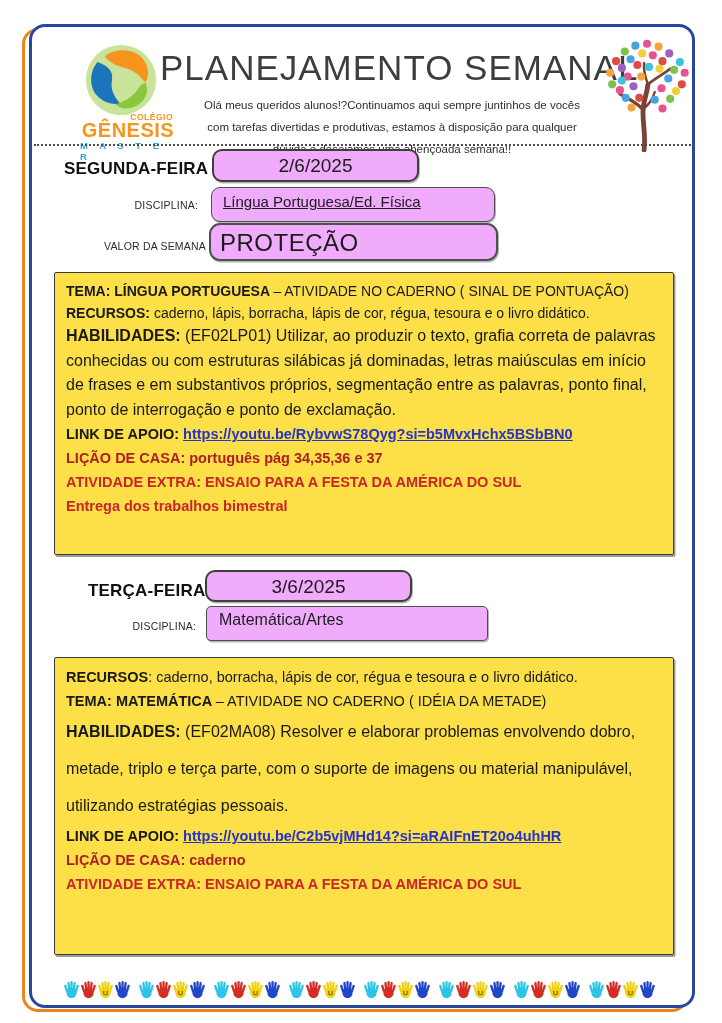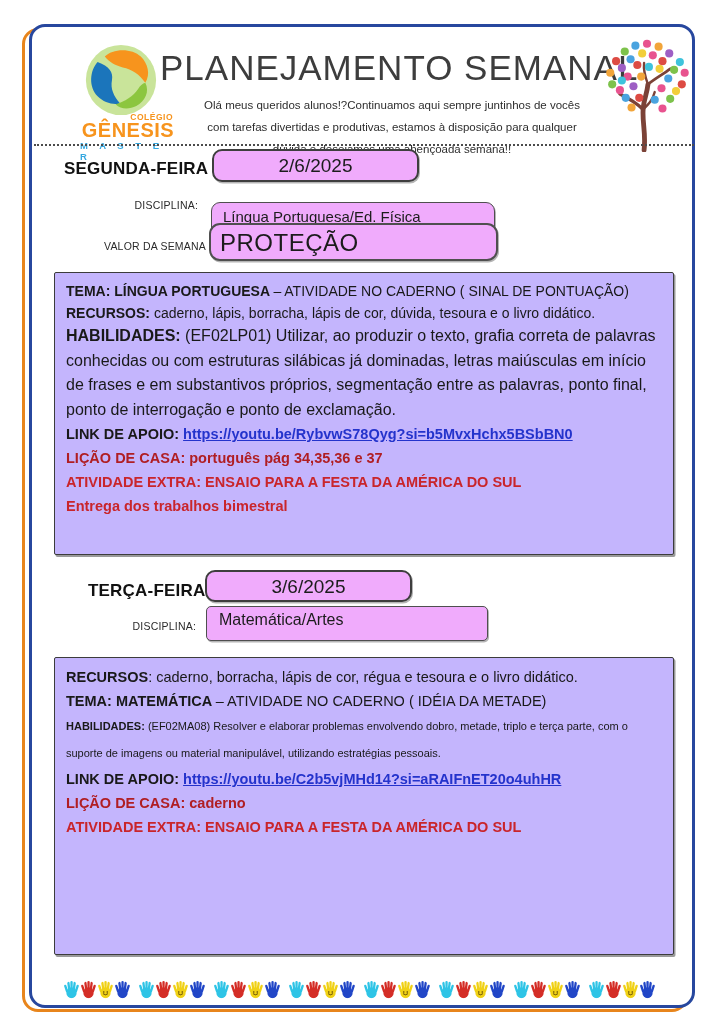--- a/index.html
+++ b/index.html
@@ -24,35 +24,35 @@
   .d2-label{left:88px;top:581px;}
   .fieldbox{box-sizing:border-box;background:#f0abfc;box-shadow:1px 1.5px 0 #b5b5b5;}
   .d1-date{left:212px;top:149px;width:207px;height:33px;border:2.5px solid #3e3e3e;border-radius:10px;
            text-align:center;font-size:19px;color:#1c1c1c;line-height:29px;}
   .d2-date{left:205px;top:570px;width:207px;height:32px;border:2px solid #3e3e3e;border-radius:10px;
            text-align:center;font-size:19px;color:#1c1c1c;line-height:29px;}
   .smalllabel{font-size:10.5px;color:#2b2b2b;letter-spacing:.2px;}
   .d1-disc-label{left:100px;top:199px;width:98px;text-align:right;}
   .d1-valor-label{left:92px;top:240px;width:114px;text-align:right;}
   .d2-disc-label{left:96px;top:620px;width:100px;text-align:right;}
-  .d1-disc-box{left:211px;top:202px;width:284px;height:35px;border:1.5px solid #4f4f4f;border-radius:9px;
-               font-size:15px;color:#1c1c1c;padding:5px 12px 0 11px;}
+  .d1-disc-box{left:211px;top:187px;width:284px;height:35px;border:1.5px solid #4f4f4f;border-radius:9px;
+               font-size:15px;color:#1c1c1c;padding:5px 12px 0 11px;text-decoration:underline;}
   .d1-valor-box{left:209px;top:223px;width:289px;height:38px;border:2px solid #4f4f4f;border-radius:11px;
                font-size:24px;color:#1c1c1c;padding:4px 0 0 9px;letter-spacing:.5px;}
   .d2-disc-box{left:206px;top:606px;width:282px;height:35px;border:1.5px solid #4f4f4f;border-radius:5px;
                font-size:16px;color:#1c1c1c;padding:4px 0 8px 12px;}
   
-  .cbox{box-sizing:border-box;border:1.5px solid #3c3c3c;border-radius:2px;background:#c4b5fd;
+  .cbox{box-sizing:border-box;border:1.5px solid #3c3c3c;border-radius:2px;background:#fde047;
         box-shadow:1.5px 2px 0 #9a9a9a;padding:7px 11px;}
   .cbox1{left:54px;top:272px;width:620px;height:283px;}
   .cbox2{left:54px;top:657px;width:620px;height:298px;}
   .ln{font-size:14px;line-height:22px;color:#191919;}
   .ln2{font-size:14.5px;line-height:24px;color:#191919;}
   .para{font-size:16px;line-height:24.5px;color:#191919;}
-  .para2{font-size:11px;line-height:27px;color:#191919;}
+  .para2{font-size:16px;line-height:37px;color:#191919;}
   .b{font-weight:bold;}
   .link{color:#2433CC;font-weight:bold;text-decoration:underline;cursor:pointer;}
   .darkred{color:#B01E23;}
   .red{color:#C9252B;}
   
   .hands{left:64px;top:976px;width:606px;height:24px;display:flex;align-items:flex-end;}
   .hand{width:15px;height:21px;margin-right:2px;flex:0 0 auto;}
   .hand:nth-child(4n){margin-right:9px;}
   .defs{position:absolute;width:0;height:0;overflow:hidden;}
 </style>
@@ -151,21 +151,21 @@
 
   <div class="abs daylabel d1-label">SEGUNDA-FEIRA</div>
   <div class="abs fieldbox d1-date">2/6/2025</div>
   <div class="abs smalllabel d1-disc-label">DISCIPLINA:</div>
   <div class="abs fieldbox d1-disc-box">Língua Portuguesa/Ed. Física</div>
   <div class="abs smalllabel d1-valor-label">VALOR DA SEMANA</div>
   <div class="abs fieldbox d1-valor-box">PROTEÇÃO</div>
 
   <div class="abs cbox cbox1">
     <div class="ln"><span class="b">TEMA: LÍNGUA PORTUGUESA </span><span>– ATIVIDADE NO CADERNO ( SINAL DE PONTUAÇÃO)</span></div>
-    <div class="ln"><span class="b">RECURSOS:</span><span> caderno, lápis, borracha, lápis de cor, dúvida, tesoura e o livro didático.</span></div>
+    <div class="ln"><span class="b">RECURSOS:</span><span> caderno, lápis, borracha, lápis de cor, régua, tesoura e o livro didático.</span></div>
     <div class="para"><span class="b">HABILIDADES: </span><span>(EF02LP01) Utilizar,  ao produzir o texto, grafia correta de palavras conhecidas ou com estruturas silábicas já dominadas, letras maiúsculas em início de frases e em substantivos próprios, segmentação entre as palavras, ponto final, ponto de interrogação e ponto de exclamação.</span></div>
     <div class="ln2"><span class="b">LINK DE APOIO: </span><span class="link">https://youtu.be/RybvwS78Qyg?si=b5MvxHchx5BSbBN0</span></div>
     <div class="ln2 b darkred">LIÇÃO DE CASA: português pág 34,35,36 e 37</div>
     <div class="ln2 b red">ATIVIDADE EXTRA: ENSAIO PARA A FESTA DA AMÉRICA DO SUL</div>
     <div class="ln2 b red">Entrega dos trabalhos bimestral</div>
   </div>
 
   <div class="abs daylabel d2-label">TERÇA-FEIRA</div>
   <div class="abs fieldbox d2-date">3/6/2025</div>
   <div class="abs smalllabel d2-disc-label">DISCIPLINA:</div>

